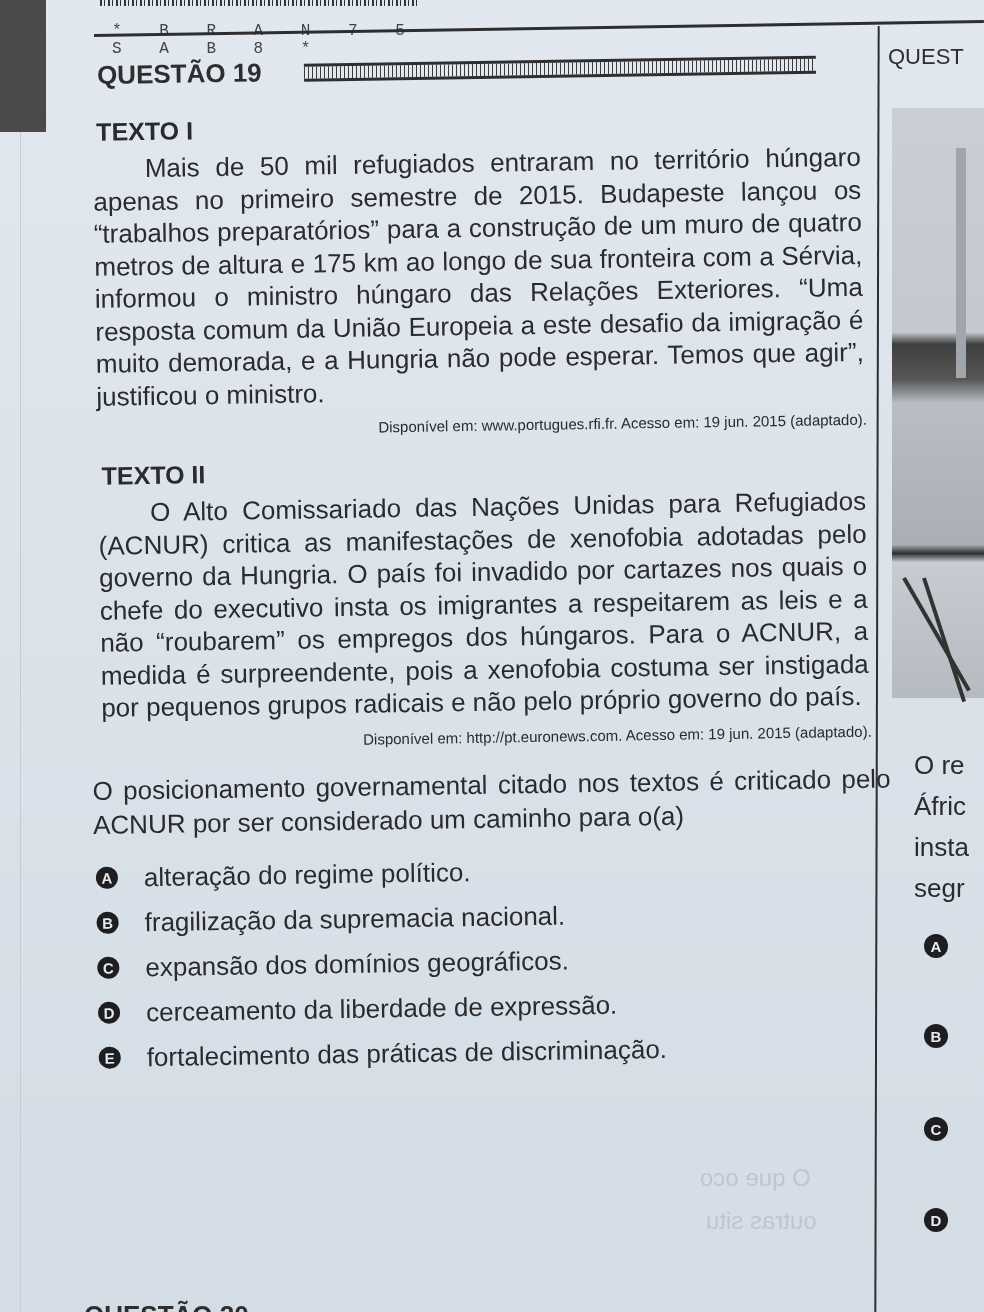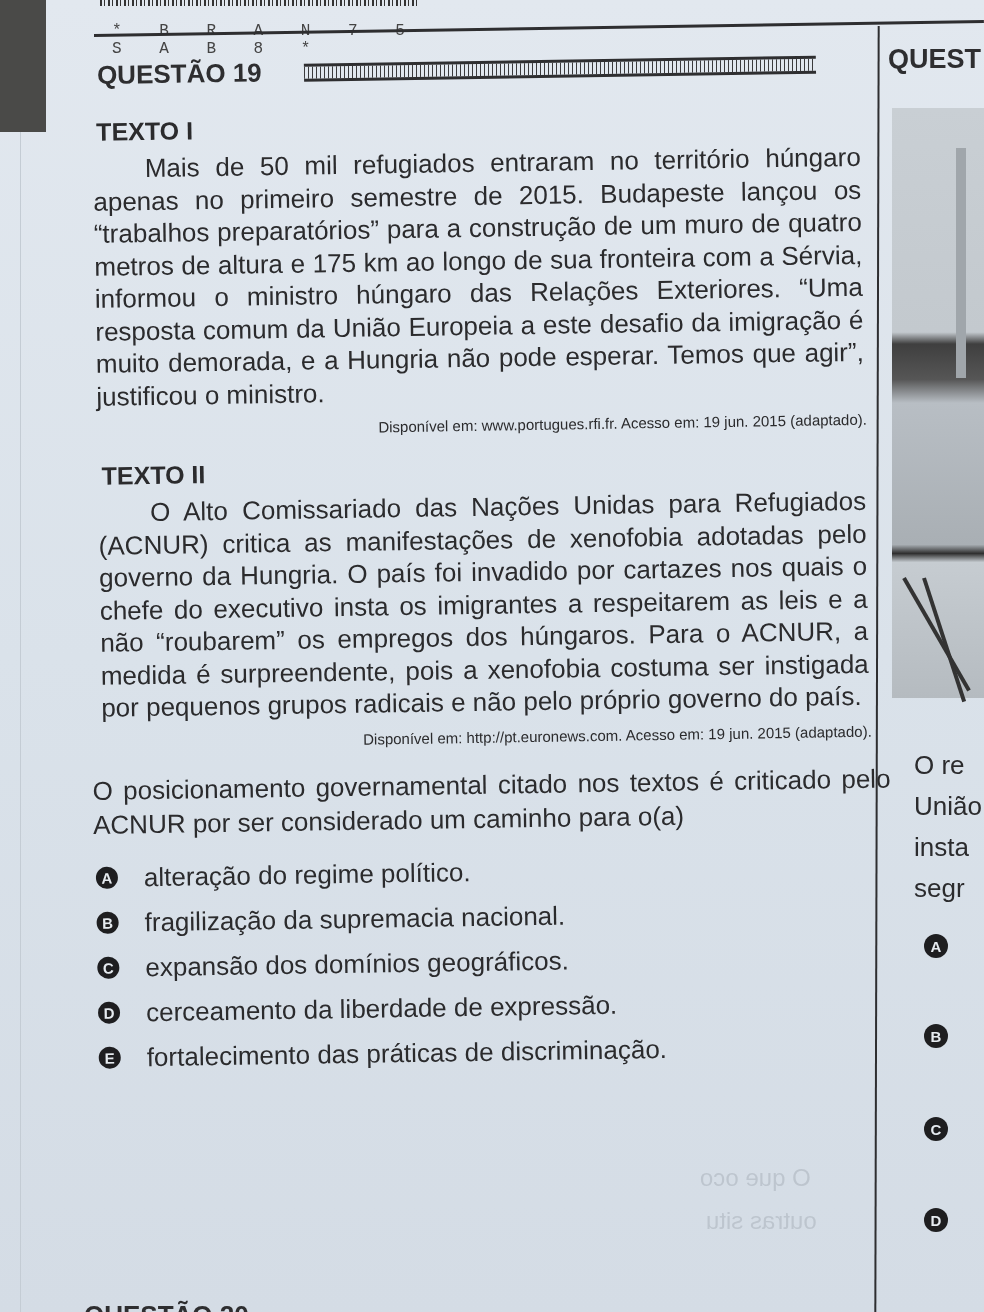--- a/index.html
+++ b/index.html
@@ -64,21 +64,21 @@
     }
     .options { list-style: none; margin: 0; padding: 0; }
     .option { display: flex; align-items: center; height: 45px; font-size: 26px; }
     .badge {
       width: 22px; height: 22px; border-radius: 50%; background: #1e1e20; color: #e6ebf0;
       font-weight: bold; font-size: 15px; display: flex; align-items: center; justify-content: center;
       margin-right: 26px; flex-shrink: 0;
     }
     .ghost { position: absolute; color: #aeb6bf; font-size: 24px; opacity: 0.6; transform: scaleX(-1); }
     .right-col { position: absolute; left: 886px; top: 0; width: 98px; height: 1312px; overflow: hidden; }
-    .right-title { position: absolute; left: 2px; top: 44px; font-weight: bold; font-size: 27px; color: #2e2e30; white-space: nowrap; }
+    .right-title { position: absolute; left: 2px; top: 44px; font-weight: normal; font-size: 22px; color: #2e2e30; white-space: nowrap; }
     .photo {
       position: absolute; left: 6px; top: 108px; width: 120px; height: 590px;
       background: linear-gradient(180deg, #c9cfd4 0%, #c3c9ce 38%, #3f3f3f 40%, #565656 46%, #b8bec4 50%, #a9afb4 74%, #2f2f2f 75.5%, #c6ccd1 77%, #b5bbc0 100%);
     }
     .photo .chimney { position: absolute; left: 64px; top: 40px; width: 10px; height: 230px; background: #a0a6ab; }
     .photo .spoke1 { position: absolute; left: 10px; top: 470px; width: 4px; height: 130px; background: #333; transform: rotate(-30deg); transform-origin: top; }
     .photo .spoke2 { position: absolute; left: 30px; top: 470px; width: 4px; height: 130px; background: #333; transform: rotate(-18deg); transform-origin: top; }
     .right-stem { position: absolute; left: 28px; top: 745px; font-size: 26px; line-height: 41px; white-space: nowrap; }
     .right-badge {
       position: absolute; left: 38px; width: 24px; height: 24px; border-radius: 50%;
@@ -147,21 +147,21 @@
 
   <div class="right-col">
     <div class="right-title">QUEST</div>
     <div class="photo">
       <div class="chimney"></div>
       <div class="spoke1"></div>
       <div class="spoke2"></div>
     </div>
     <div class="right-stem">
       <div>O re</div>
-      <div>União</div>
+      <div>Áfric</div>
       <div>insta</div>
       <div>segr</div>
     </div>
     <div class="right-badge" style="top:934px;">A</div>
     <div class="right-badge" style="top:1024px;">B</div>
     <div class="right-badge" style="top:1117px;">C</div>
     <div class="right-badge" style="top:1208px;">D</div>
   </div>
 
   <div class="next-q">QUESTÃO 20</div>

